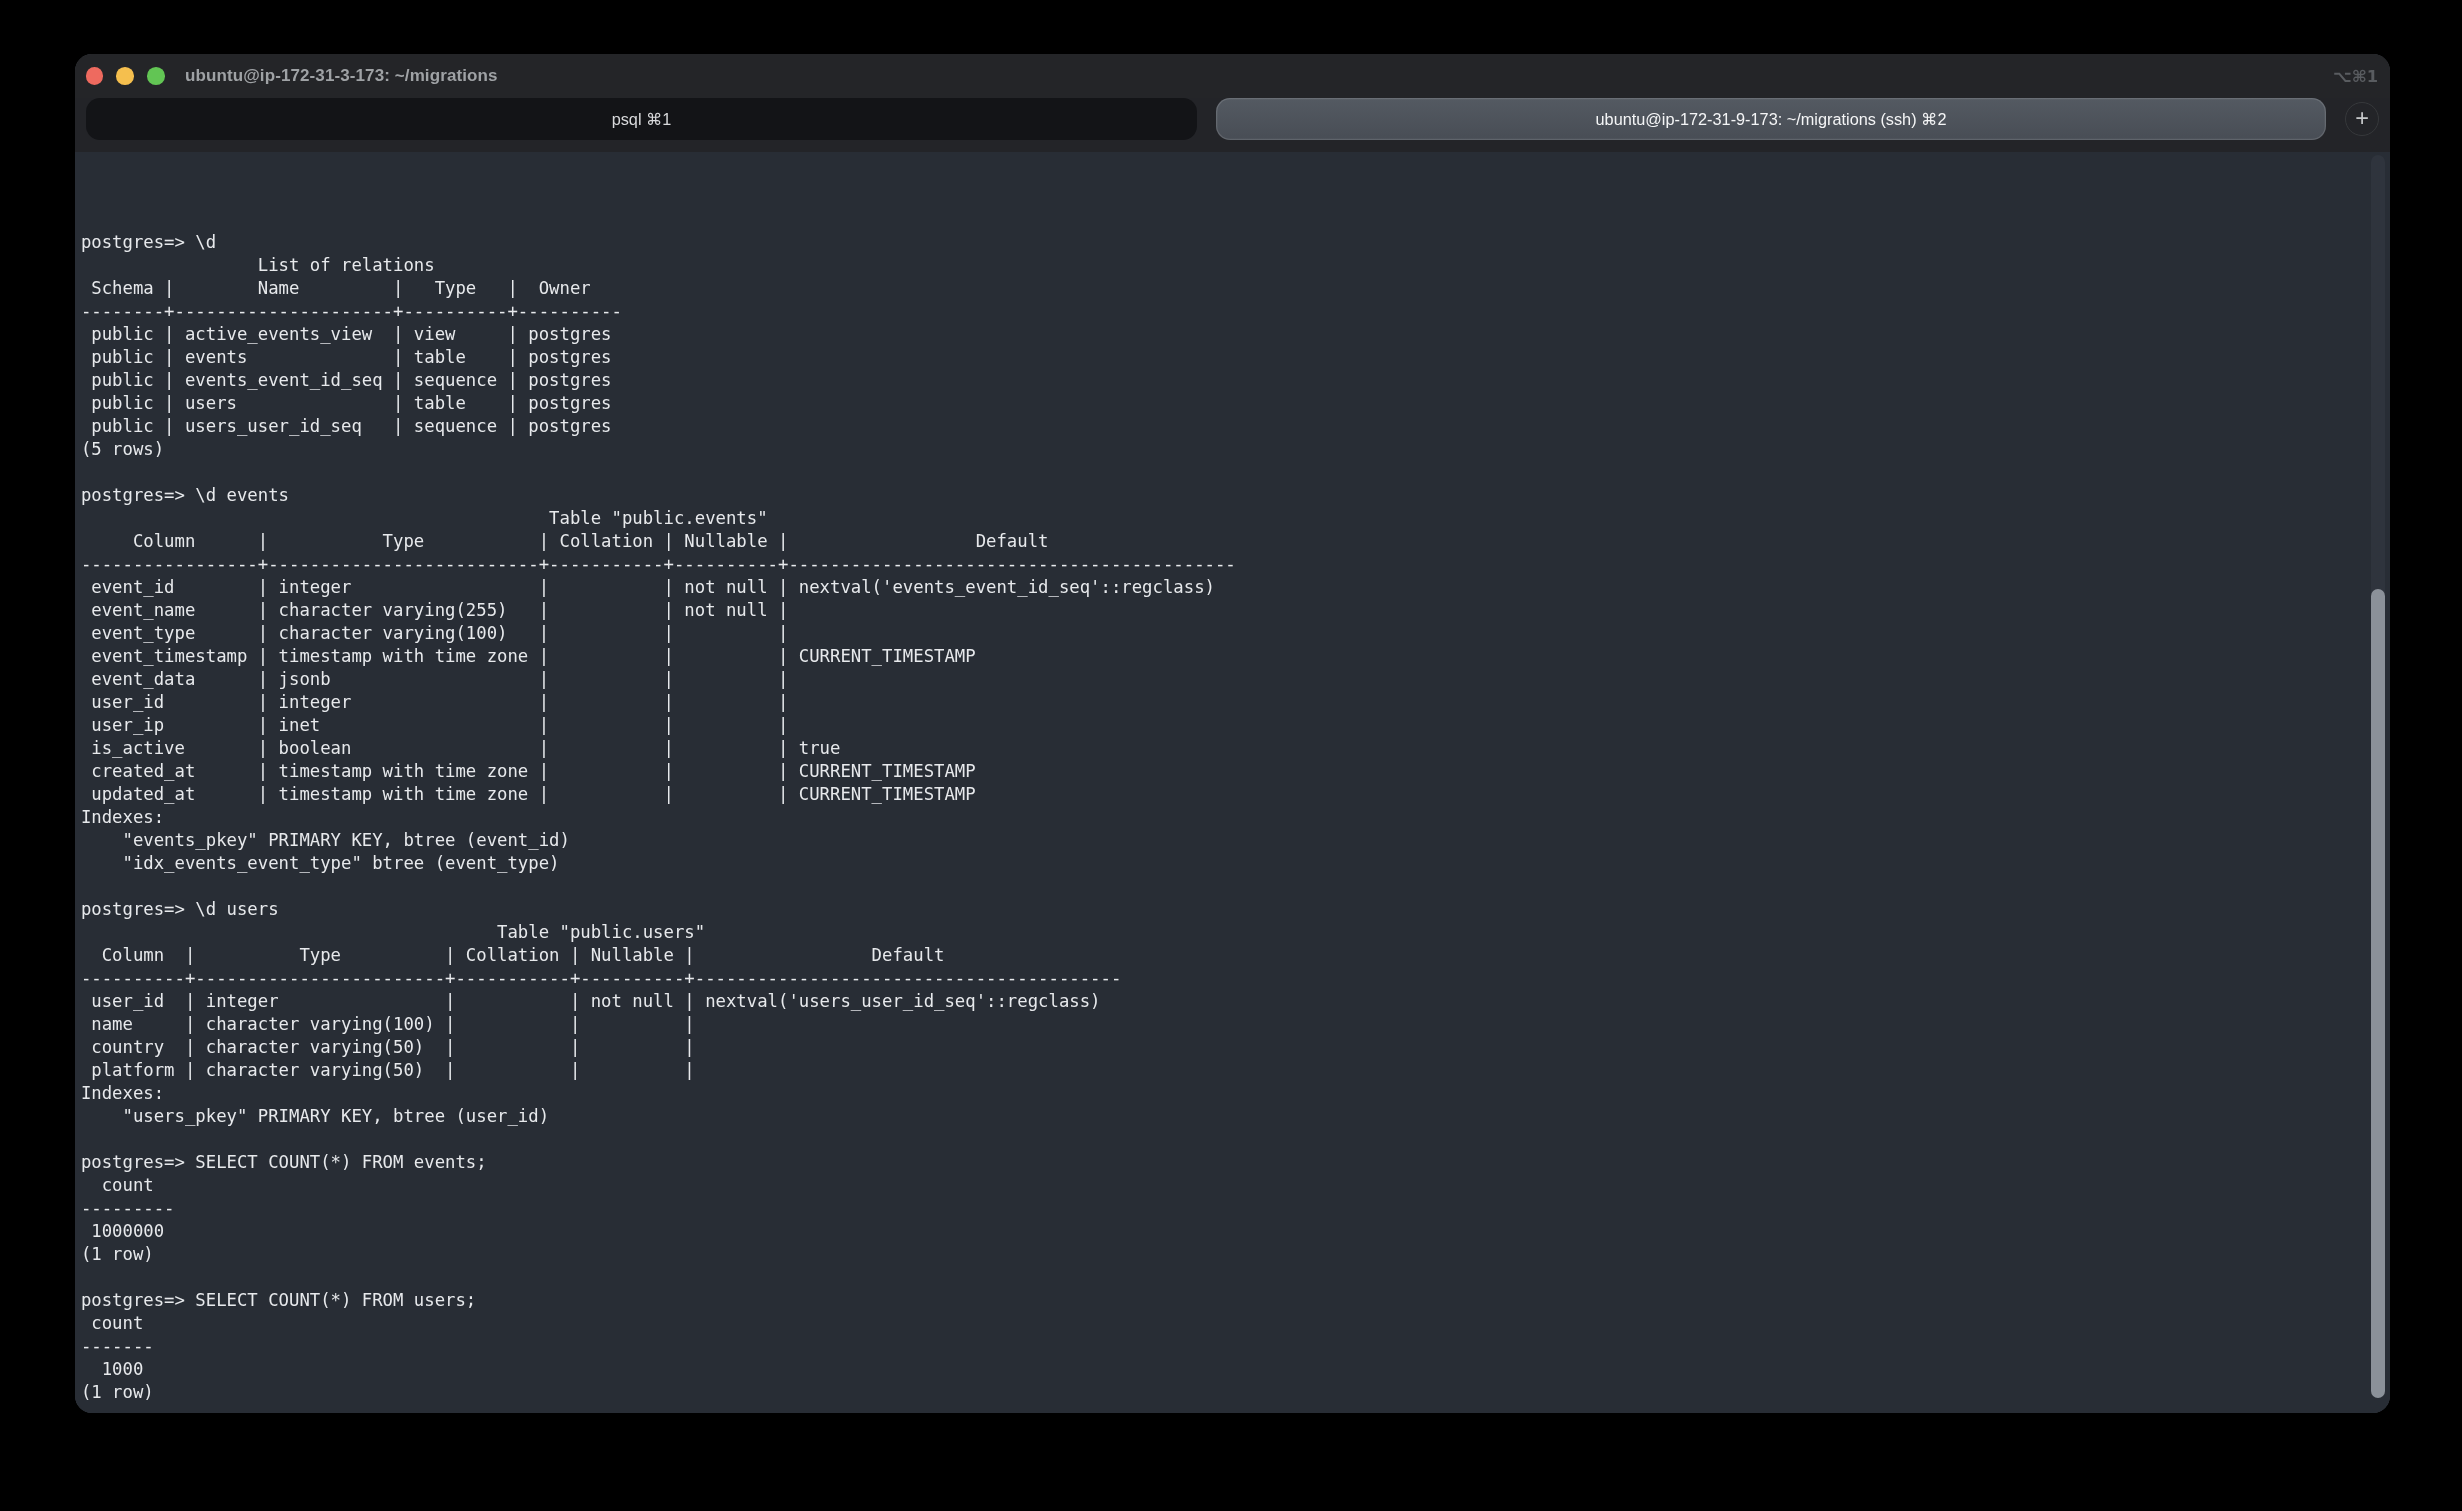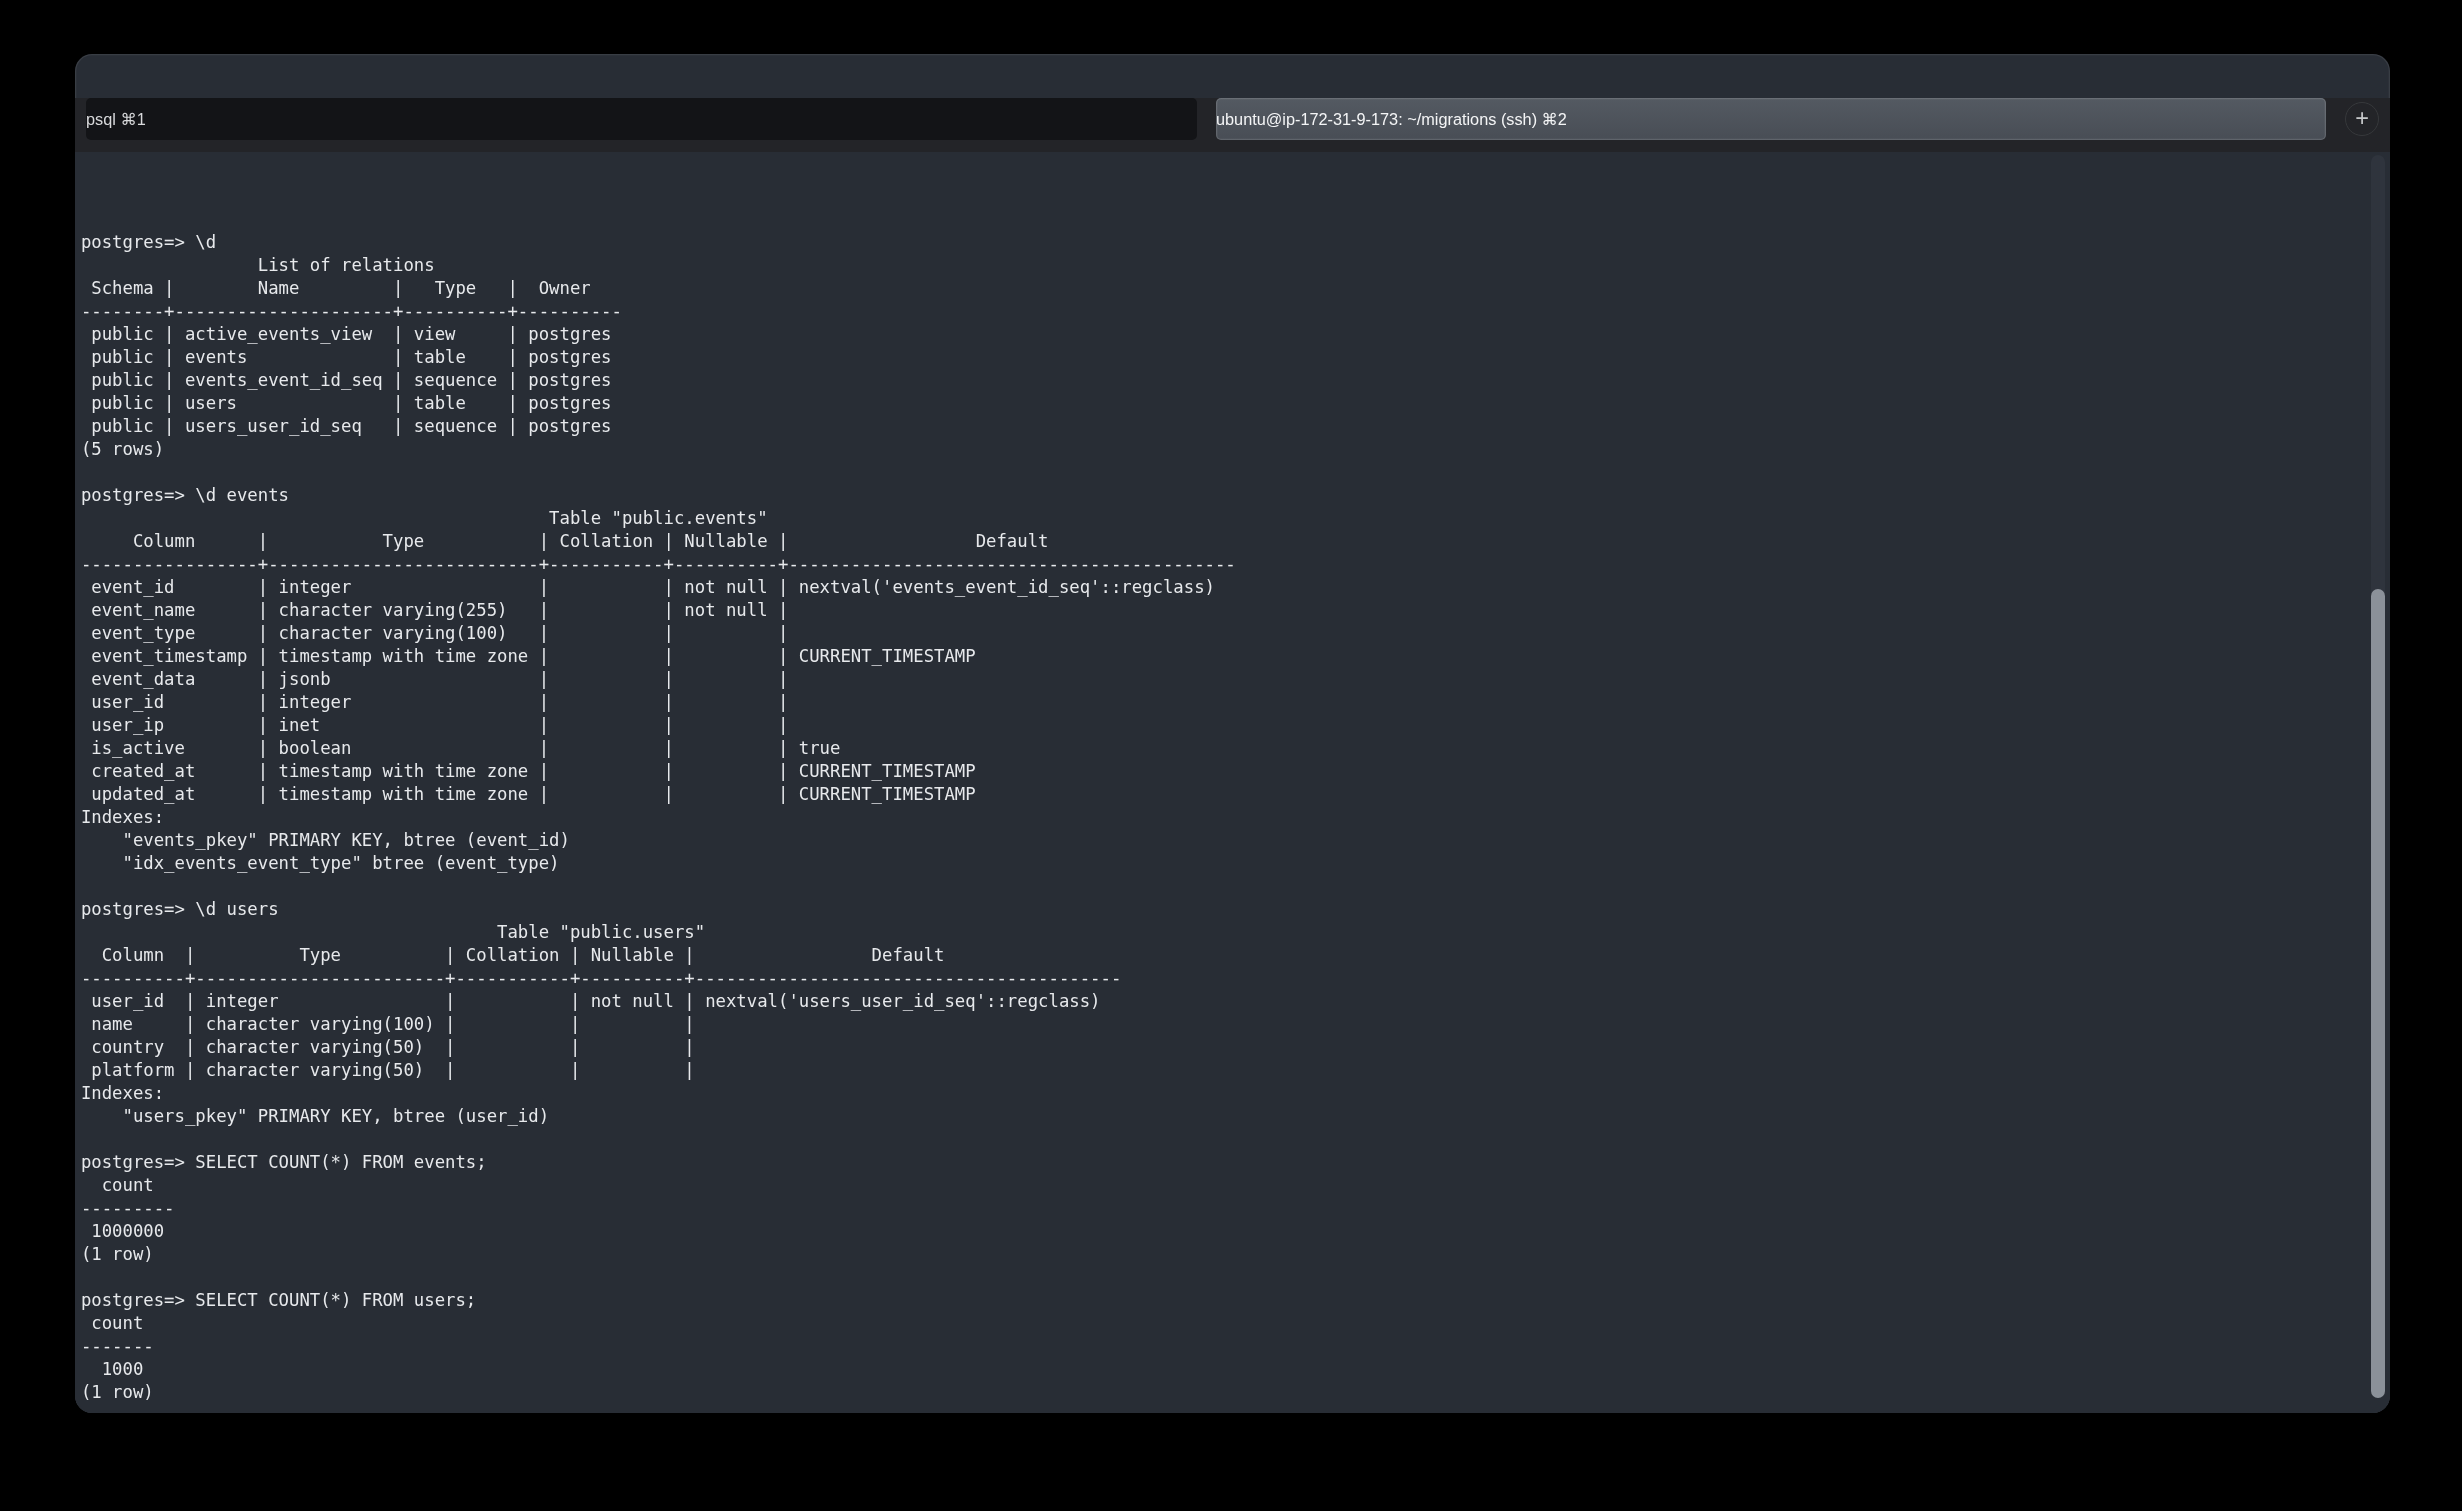--- a/index.html
+++ b/index.html
@@ -41,22 +41,22 @@
   }
 
   
   .tabbar {
     position: absolute; left: 0; top: 44px; right: 0; height: 54px;
     background: #232428;
     display: flex; align-items: flex-start;
     padding: 0 11px; box-sizing: border-box; gap: 19px;
   }
   .tab {
-    height: 42px; border-radius: 5px;
-    display: flex; align-items: center; 
+    height: 42px; border-radius: 14px;
+    display: flex; align-items: center; justify-content: center;
     font-size: 16.3px; white-space: nowrap; overflow: hidden;
     cursor: default;
   }
   .tab-inactive {
     width: 1111px; flex: 0 0 auto;
     background: #131417;
     color: #d9dadc;
   }
   .tab-active {
     flex: 1 1 auto;
@@ -98,20 +98,29 @@
     position: absolute; right: 5.2px; top: 437px; width: 13.7px; height: 809px;
     background: #8b9199; border-radius: 7.2px;
   }
 </style>
 </head>
 <body>
 
 <div class="screen">
   <div class="window">
 
+    <div class="titlebar">
+      <div class="traffic">
+        <div class="light" style="background: rgb(238, 106, 95);"></div>
+        <div class="light" style="background: rgb(245, 191, 78);"></div>
+        <div class="light" style="background: rgb(98, 197, 84);"></div>
+      </div>
+      <div class="window-title">ubuntu@ip-172-31-3-173: ~/migrations</div>
+      <div class="shortcut-badge">⌥⌘1</div>
+    </div>
 
     <div class="tabbar">
       <div class="tab tab-inactive">
         <span>psql ⌘1</span>
       </div>
       <div class="tab tab-active">
         <span>ubuntu@ip-172-31-9-173: ~/migrations (ssh) ⌘2</span>
       </div>
       <div class="newtab-btn">
         <span>+</span>

